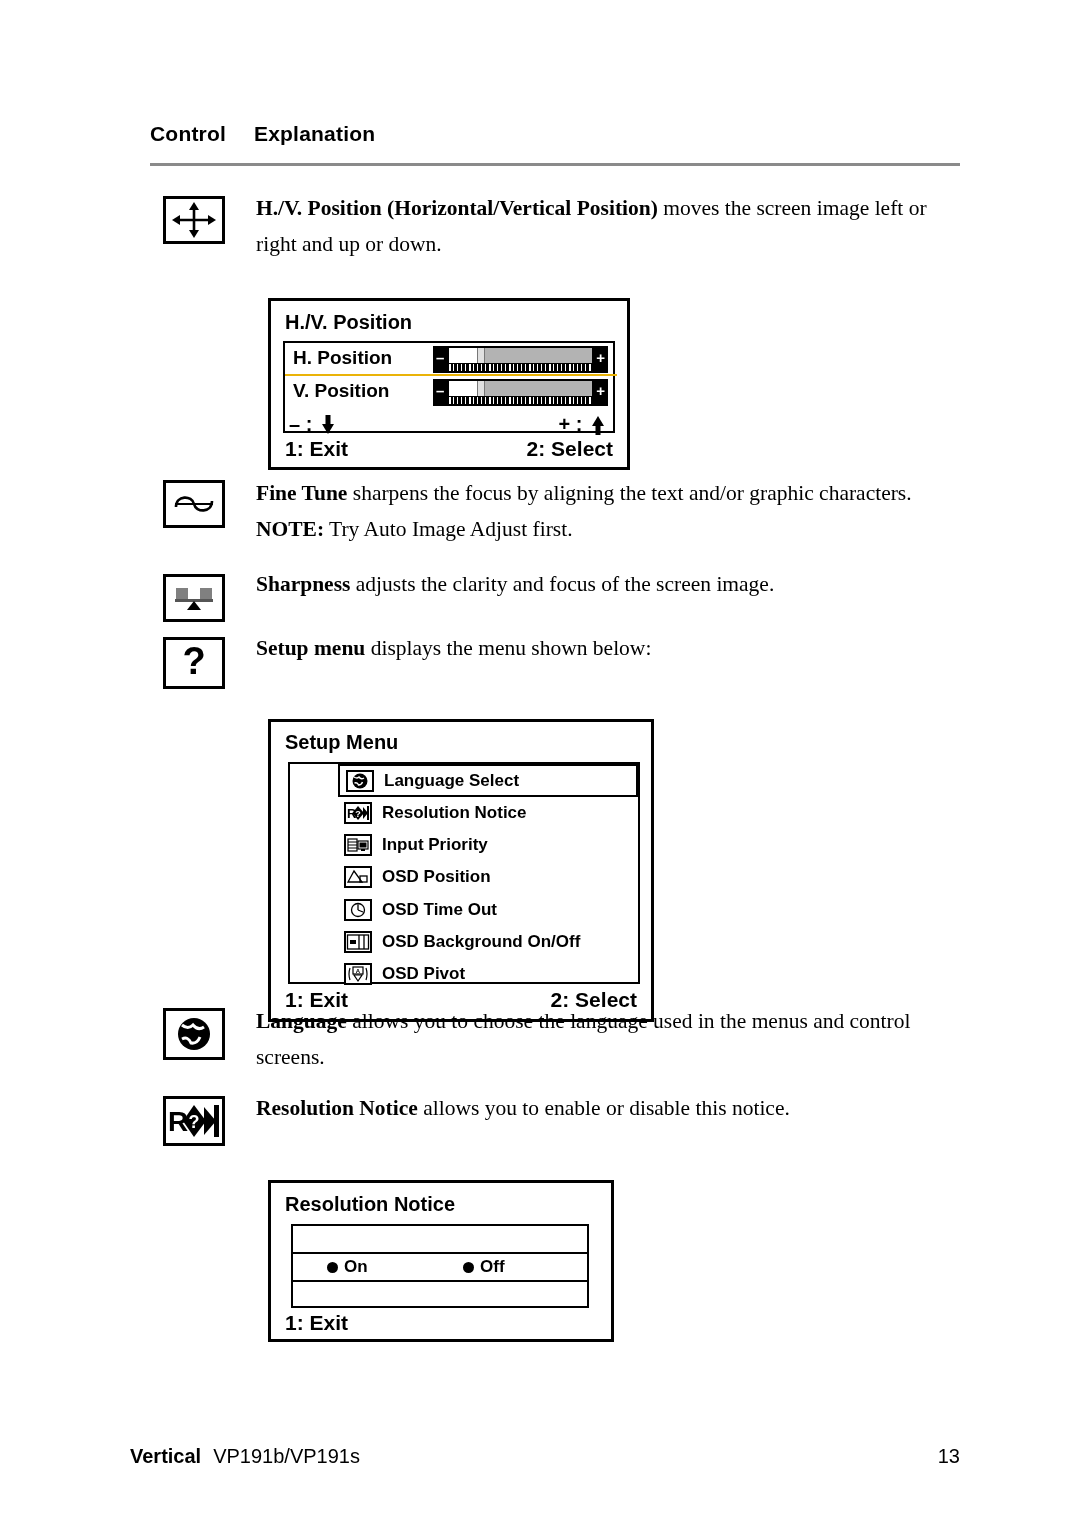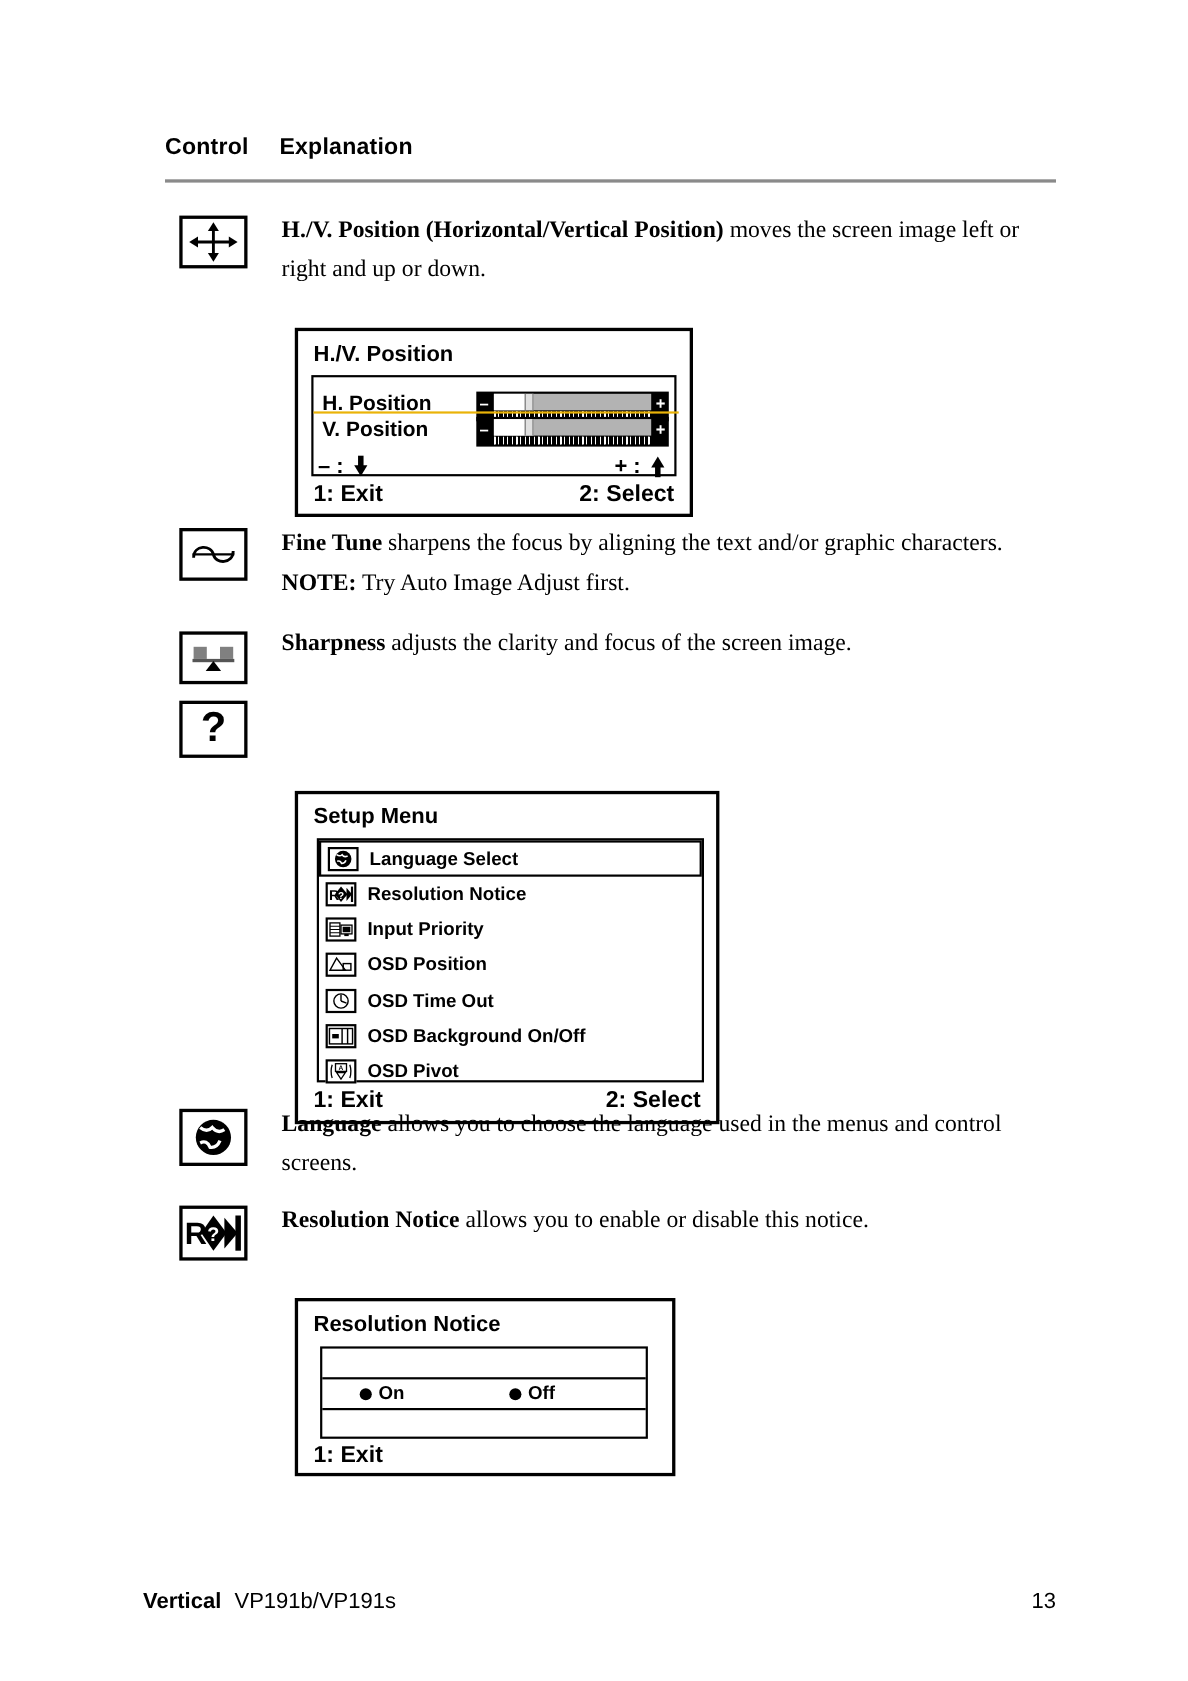--- a/index.html
+++ b/index.html
@@ -209,20 +209,21 @@
   }
   #setup-osd .osd-title { left: 14px; top: 9px; font-size: 20px; }
   #setup-inner {
     position: absolute;
     left: 17px;
     top: 40px;
     width: 352px;
     height: 222px;
     border: 2px solid #000;
     box-sizing: border-box;
+    padding-left: 48px;
   }
   .menu-item {
     position: relative;
     height: 32.2px;
     display: flex;
     align-items: center;
   }
   .menu-item.selected {
     border: 2px solid #000;
     box-sizing: border-box;
@@ -334,21 +335,21 @@
   </div>
   <div class="ctrl-text" style="top:190px;">
     <b>H./V. Position (Horizontal/Vertical Position)</b><span> moves the screen image left or right and up or down.</span>
   </div>
 
   <div class="osd" id="hv-osd">
     <div class="osd-title">H./V. Position</div>
 
     <div id="hv-inner">
 
-      <div class="hv-row" style="top:12px;">
+      <div class="hv-row" style="top:2px;">
         <div class="hv-label">H. Position</div>
         <div class="slider">
           <span class="minus">–</span>
           <span class="plus">+</span>
           <div class="slider-track">
             <div class="slider-fill"></div>
             <div class="slider-thumb"></div>
           </div>
           <div class="slider-ticks"></div>
         </div>
@@ -413,20 +414,23 @@
   </div>
   <div class="ctrl-text" style="top:566px;">
     <b>Sharpness</b><span> adjusts the clarity and focus of the screen image.</span>
   </div>
 
   <div class="ctrl-icon" style="left:163px; top:637px; height:52px;">
     <svg width="56" height="46" viewBox="0 0 56 46">
       <text x="28" y="34" font-family="Liberation Sans, sans-serif" font-size="38" font-weight="bold" text-anchor="middle" fill="#000">?</text>
     </svg>
   </div>
+  <div class="ctrl-text" style="top:630px;">
+    <b>Setup menu</b><span> displays the menu shown below:</span>
+  </div>
 
   <div class="osd" id="setup-osd">
     <div class="osd-title">Setup Menu</div>
 
     <div id="setup-inner">
 
       <div class="menu-item selected">
         <span class="mi-icon">
           <svg width="24" height="18" viewBox="0 0 24 18">
             <circle cx="12" cy="9" r="7.5" fill="#000"></circle>

